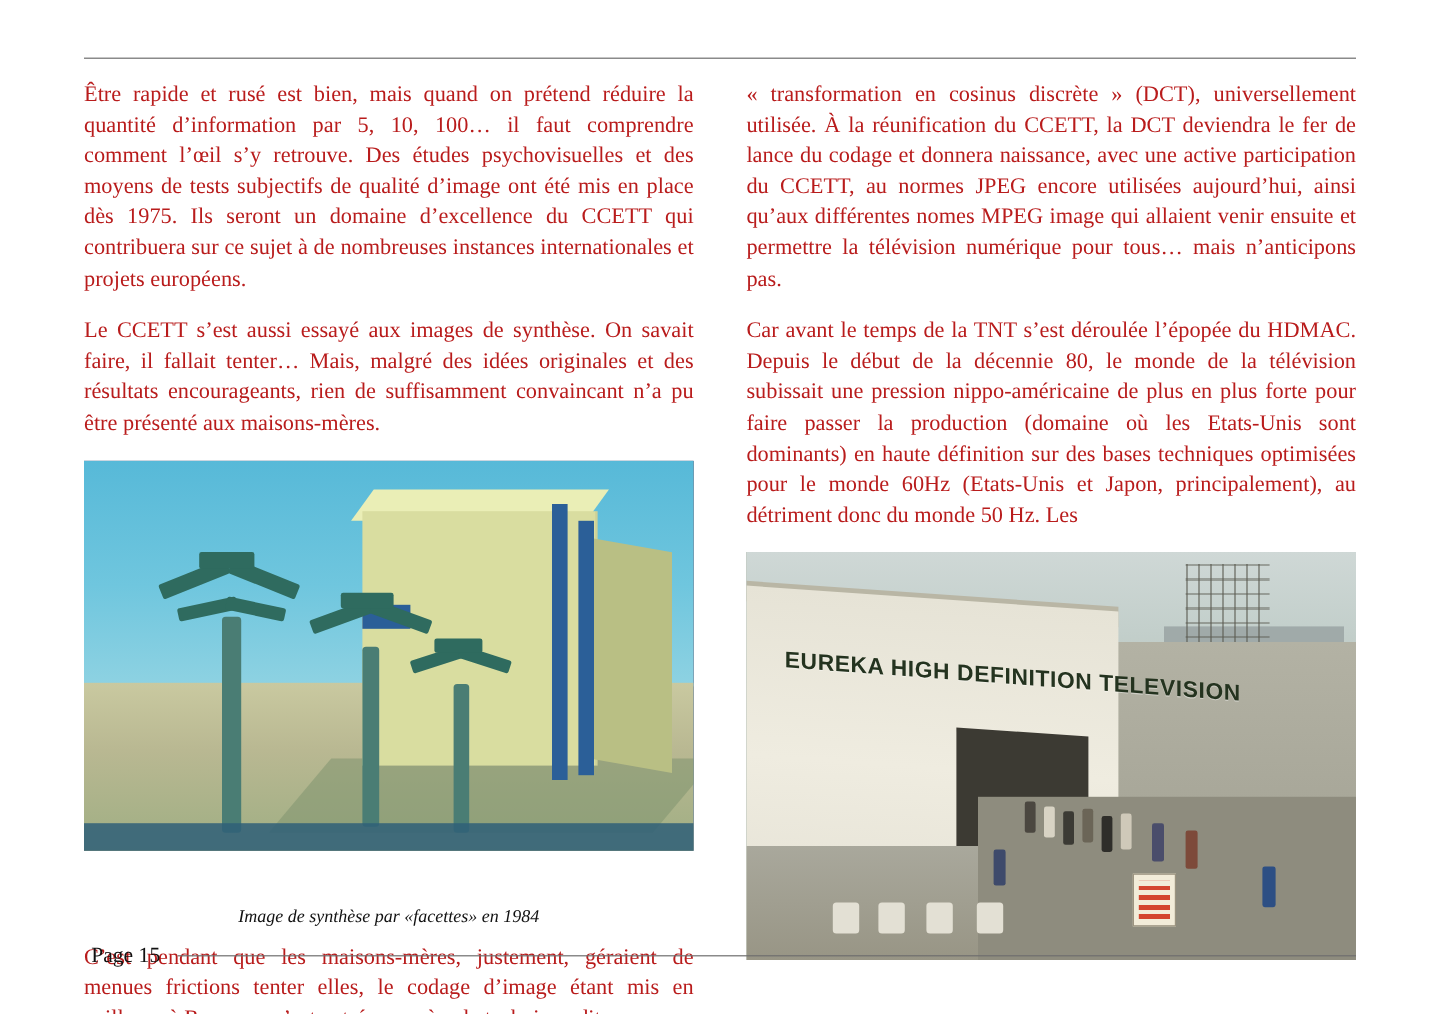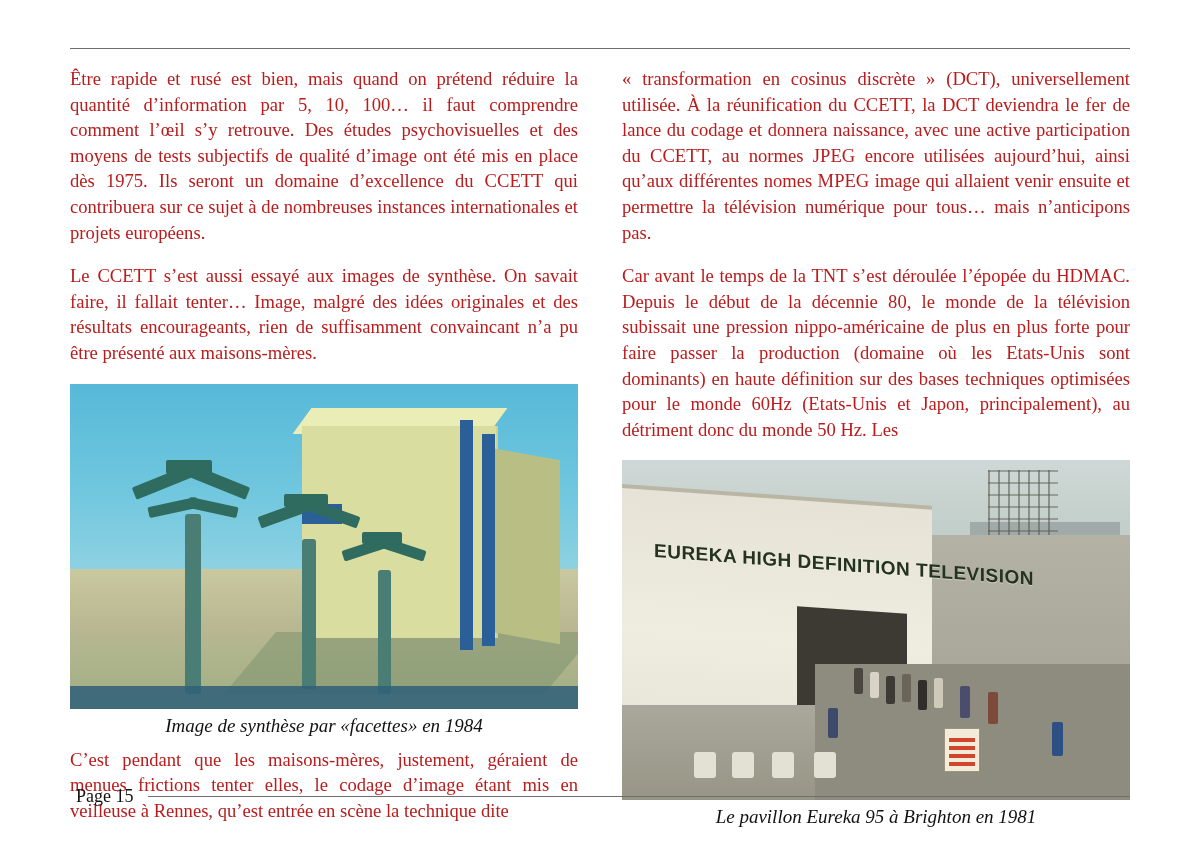--- a/index.html
+++ b/index.html
@@ -58,25 +58,26 @@
     margin: 0;
     padding: 0;
   }
   .fig-left {
     margin-top: 14px;
     margin-bottom: 10px;
   }
   figcaption {
     text-align: center;
     font-style: italic;
-    font-size: 19px;
+    font-size: 15px;
     line-height: 22px;
     padding-top: 6px;
     color: #111111;
     font-family: "Liberation Serif", serif;
+    margin-top: 38px;
   }
   
   .img-synth {
     position: relative;
     width: 508px;
     height: 325px;
     overflow: hidden;
     background: #1d3f63;
   }
   .synth-sky {
@@ -304,21 +305,21 @@
 <body>
 
 <div class="page">
 
   <div class="top-rule"></div>
 
   <div class="columns">
 
     <div class="col">
       <p class="body-text">Être rapide et rusé est bien, mais quand on prétend réduire la quantité d’information par 5, 10, 100… il faut comprendre comment l’œil s’y retrouve. Des études psychovisuelles et des moyens de tests subjectifs de qualité d’image ont été mis en place dès 1975. Ils seront un domaine d’excellence du CCETT qui contribuera sur ce sujet à de nombreuses instances internationales et projets européens.</p>
-      <p class="body-text">Le CCETT s’est aussi essayé aux images de synthèse. On savait faire, il fallait tenter… Image, malgré des idées originales et des résultats encourageants, rien de suffisamment convaincant n’a pu être présenté aux maisons-mères.</p>
+      <p class="body-text">Le CCETT s’est aussi essayé aux images de synthèse. On savait faire, il fallait tenter… Mais, malgré des idées originales et des résultats encourageants, rien de suffisamment convaincant n’a pu être présenté aux maisons-mères.</p>
 
       <figure class="fig-left">
         <div class="img-synth">
           <div class="synth-sky"></div>
           <div class="synth-ground"></div>
 
           <div class="synth-shadow"></div>
           <div class="synth-building-top"></div>
           <div class="synth-building"></div>
           <div class="synth-building-side"></div>

